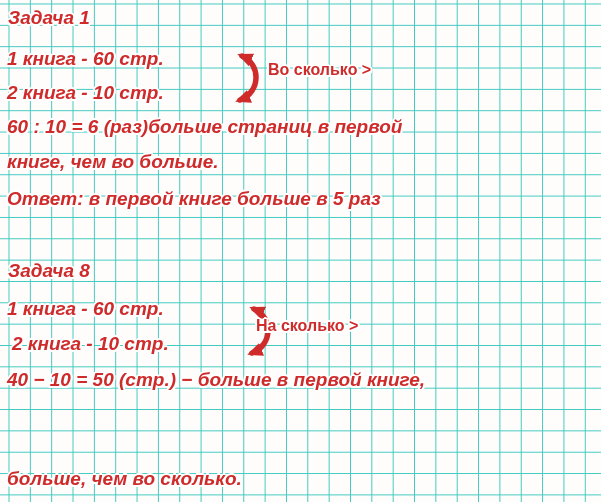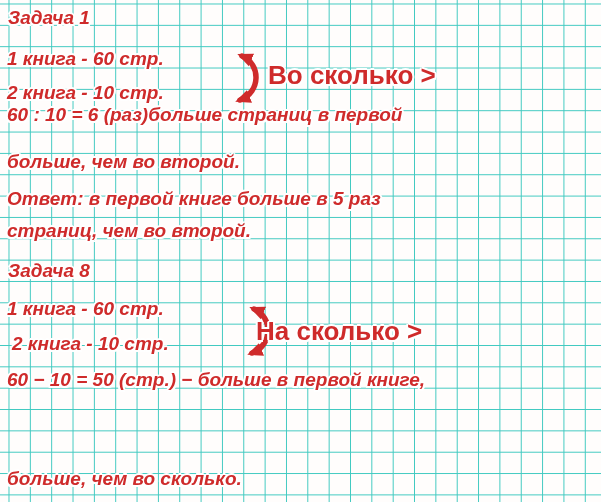--- a/index.html
+++ b/index.html
@@ -25,21 +25,21 @@
     font-size: 19px;
     line-height: 1.15;
     white-space: nowrap;
     text-shadow:
       2px 0 0 #fff, -2px 0 0 #fff, 0 2px 0 #fff, 0 -2px 0 #fff,
       1.5px 1.5px 0 #fff, -1.5px 1.5px 0 #fff,
       1.5px -1.5px 0 #fff, -1.5px -1.5px 0 #fff;
   }
   .label {
     font-style: normal;
-    font-size: 26px;
+    font-size: 16px;
   }
   .brace {
     position: absolute;
     overflow: visible;
   }
   .brace path.curve {
     fill: none;
     stroke: var(--ink, #cf2b2b);
     stroke-width: 5.5;
     stroke-linecap: round;
@@ -59,34 +59,33 @@
     <defs>
       <marker id="ah" viewBox="0 0 10 10" refX="6" refY="5" markerWidth="3.1" markerHeight="3.1" orient="auto-start-reverse">
         <path d="M0 1 L9 5 L0 9 z" style="fill:var(--ink, #cf2b2b)"></path>
       </marker>
     </defs>
     <path class="curve" d="M13 9 C 32 17, 32 45, 11 53" marker-start="url(#ah)" marker-end="url(#ah)"></path>
   </svg>
 
   <div class="ink label" style="left:268px; top:61px">Во сколько &gt;</div>
 
-  <div class="ink" style="left:7px; top:104px">60 : 10 = 6 (раз)больше страниц в первой</div>
-  <div class="ink" style="left:7px; top:151px">больше, чем во второй.</div>
+  <div class="ink" style="left:7px; top:116px">60 : 10 = 6 (раз)больше страниц в первой</div>
+  <div class="ink" style="left:7px; top:151px">книге, чем во больше.</div>
 
   <div class="ink" style="left:7px; top:188px">Ответ: в первой книге больше в 5 раз</div>
-  <div class="ink" style="left:7px; top:220px">страниц, чем во второй.</div>
 
   <div class="ink" style="left:8px; top:260px">Задача 8</div>
 
   <div class="ink" style="left:7px; top:298px">1 книга - 60 стр.</div>
   <div class="ink" style="left:12px; top:333px">2 книга - 10 стр.</div>
 
   <svg class="brace" style="left:241px; top:300px" width="40" height="62" viewBox="0 0 40 62">
     <path class="curve" d="M13 9 C 32 17, 32 45, 11 53" marker-start="url(#ah)" marker-end="url(#ah)"></path>
   </svg>
 
   <div class="ink label" style="left:256px; top:317px">На сколько &gt;</div>
 
-  <div class="ink" style="left:7px; top:369px">60 − 10 = 50 (стр.) − больше в первой книге,</div>
+  <div class="ink" style="left:7px; top:369px">40 − 10 = 50 (стр.) − больше в первой книге,</div>
 
   <div class="ink" style="left:7px; top:468px">больше, чем во сколько.</div>
 
 </div>
 
 </body></html>

